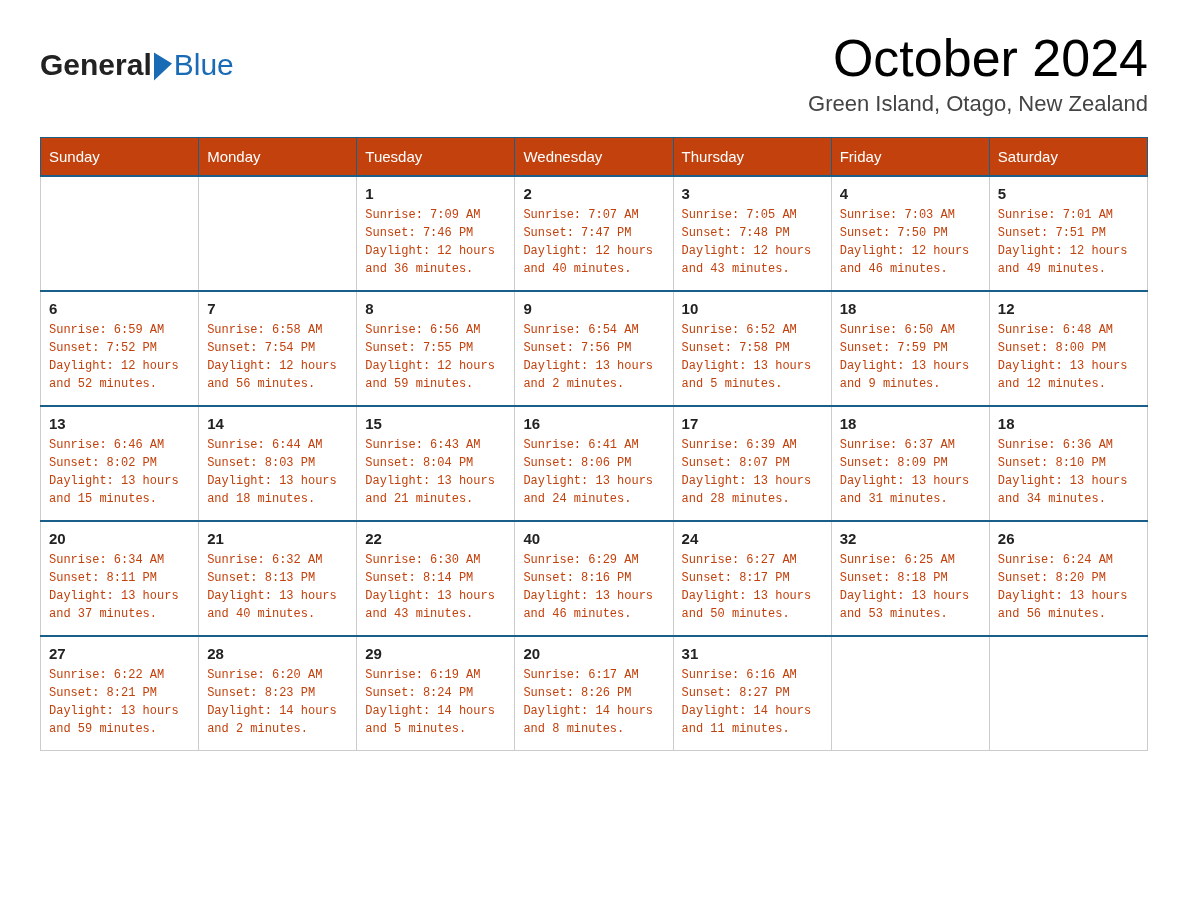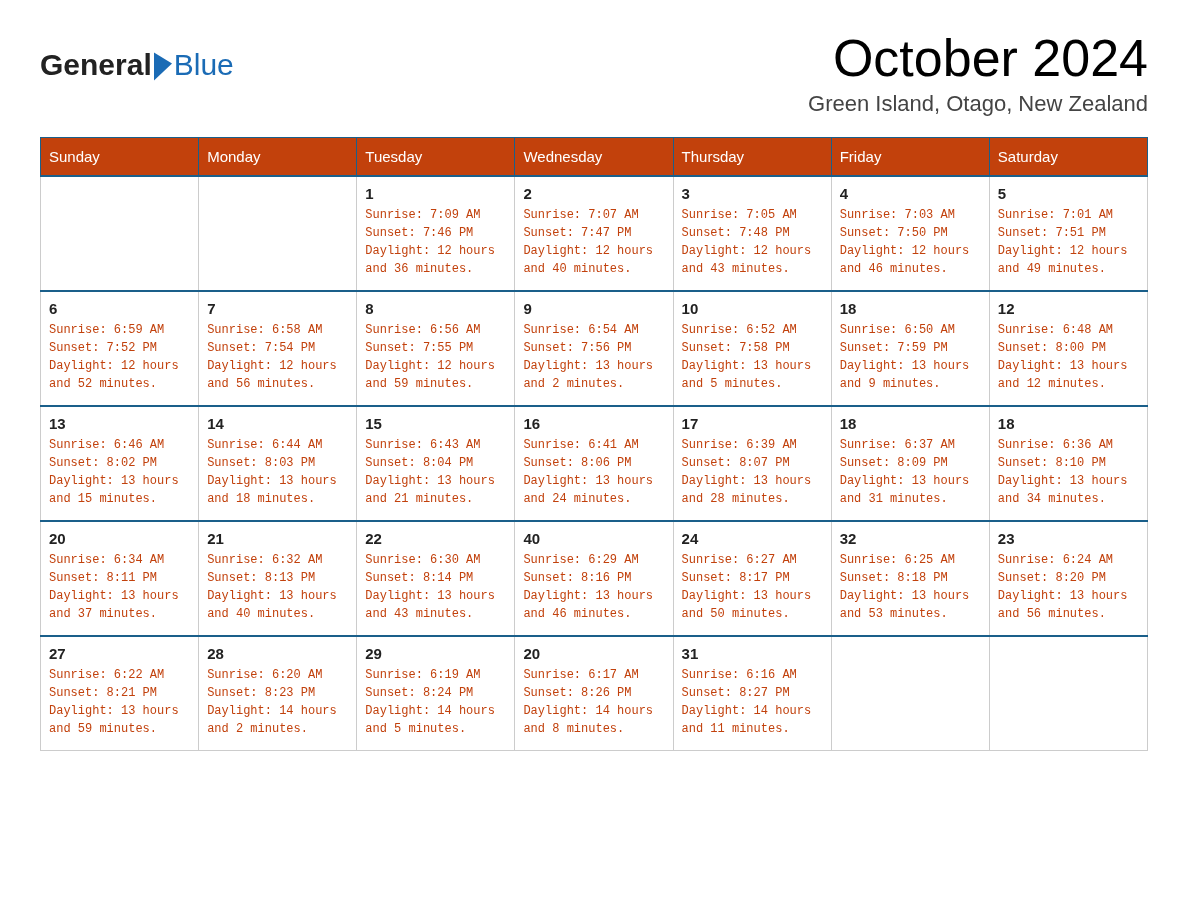--- a/index.html
+++ b/index.html
@@ -235,21 +235,21 @@
         </td>
         <td>
           <span class="day-number">24</span>
           <div class="day-info">Sunrise: 6:27 AM<br>Sunset: 8:17 PM<br>Daylight: 13 hours<br>and 50 minutes.</div>
         </td>
         <td>
           <span class="day-number">32</span>
           <div class="day-info">Sunrise: 6:25 AM<br>Sunset: 8:18 PM<br>Daylight: 13 hours<br>and 53 minutes.</div>
         </td>
         <td>
-          <span class="day-number">23</span>
+          <span class="day-number">26</span>
           <div class="day-info">Sunrise: 6:24 AM<br>Sunset: 8:20 PM<br>Daylight: 13 hours<br>and 56 minutes.</div>
         </td>
       </tr>
       <tr>
         <td>
           <span class="day-number">27</span>
           <div class="day-info">Sunrise: 6:22 AM<br>Sunset: 8:21 PM<br>Daylight: 13 hours<br>and 59 minutes.</div>
         </td>
         <td>
           <span class="day-number">28</span>

